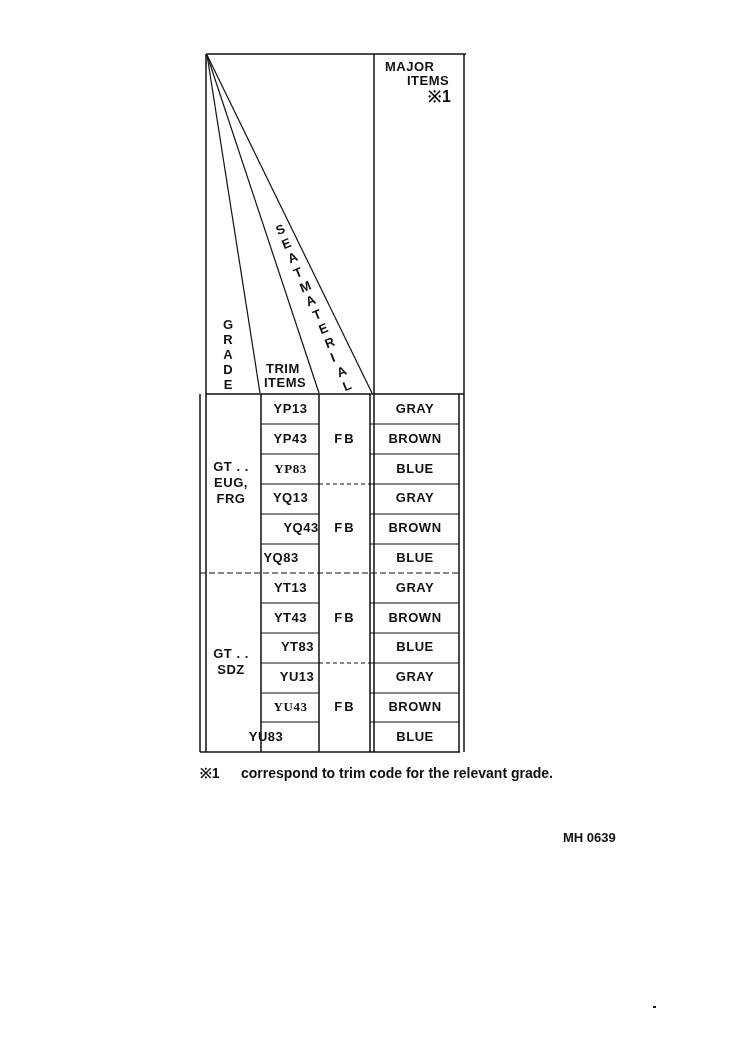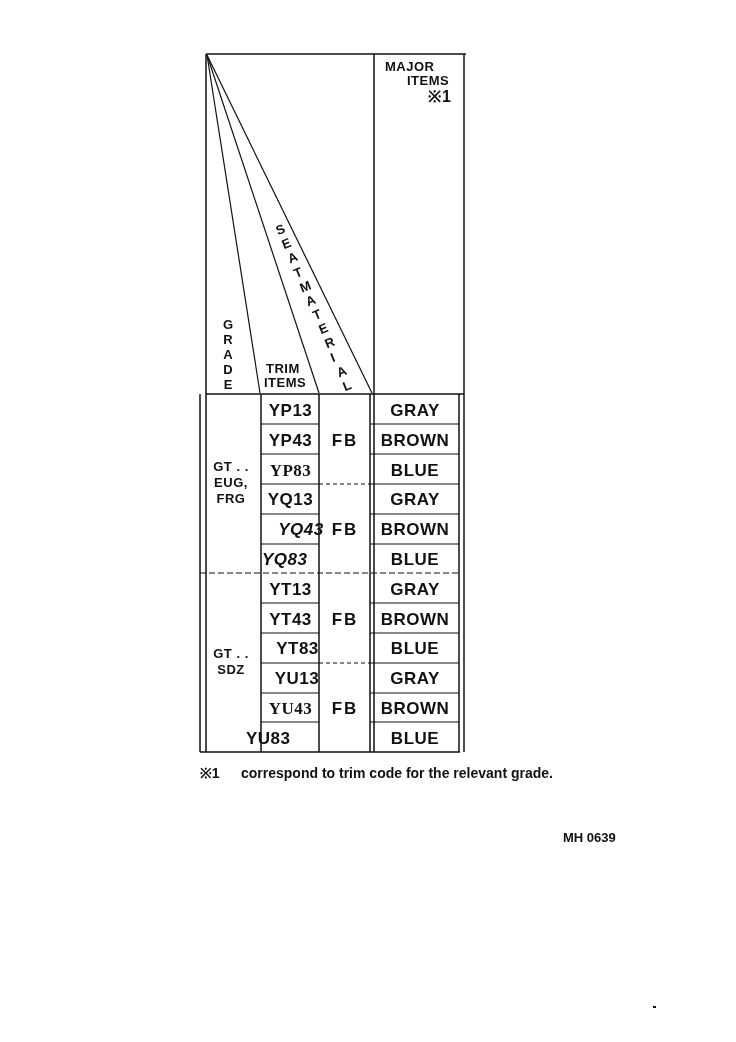--- a/index.html
+++ b/index.html
@@ -1,20 +1,20 @@
 <!DOCTYPE html>
 <html><head>
 <meta charset="utf-8">
 <style>
   html, body { margin:0; padding:0; background:#ffffff; }
   body { width:736px; height:1042px; position:relative; overflow:hidden;
          font-family:"Liberation Sans", sans-serif; color:#111; }
   .abs { position:absolute; }
   .hdr { font-size:13px; font-weight:bold; line-height:14px; letter-spacing:0.5px; }
-  .cell { position:absolute; font-size:17px; font-weight:bold; text-align:center; letter-spacing:0.5px; }
+  .cell { position:absolute; font-size:13px; font-weight:bold; text-align:center; letter-spacing:0.5px; }
   .stacked { position:absolute; font-size:13px; font-weight:bold; line-height:15px; text-align:center; width:14px; }
   .note { position:absolute; font-size:14px; font-weight:bold; line-height:22px; }
 </style>
 </head>
 <body>
 
 <div>
 
   <svg class="abs" style="left:0;top:0" width="736" height="1042">
     <line x1="206" y1="54" x2="466" y2="54" stroke="#111" stroke-width="1.5"></line>
@@ -109,24 +109,24 @@
   <div id="body-rows">
       <div class="cell" style="left: 262px; width: 57px; top: 401px;">YP13</div>
       <div class="cell" style="left: 371px; width: 88px; top: 401px;">GRAY</div>
       <div class="cell" style="left: 262px; width: 57px; top: 430.8px;">YP43</div>
       <div class="cell" style="left: 320px; width: 50px; top: 430.8px; letter-spacing: 2px;">FB</div>
       <div class="cell" style="left: 371px; width: 88px; top: 430.8px;">BROWN</div>
       <div class="cell" style="left: 262px; width: 57px; top: 460.6px; font-family: Liberation Serif, serif;">YP83</div>
       <div class="cell" style="left: 371px; width: 88px; top: 460.6px;">BLUE</div>
       <div class="cell" style="left: 262px; width: 57px; top: 490.4px;">YQ13</div>
       <div class="cell" style="left: 371px; width: 88px; top: 490.4px;">GRAY</div>
-      <div class="cell" style="left: 262px; width: 78px; top: 520.2px; font-style: italic;">YQ43</div>
+      <div class="cell" style="left: 262px; width: 78px; top: 520.2px;">YQ43</div>
       <div class="cell" style="left: 320px; width: 50px; top: 520.2px; letter-spacing: 2px;">FB</div>
       <div class="cell" style="left: 371px; width: 88px; top: 520.2px;">BROWN</div>
-      <div class="cell" style="left: 262px; width: 38px; top: 550px; font-style: italic;">YQ83</div>
+      <div class="cell" style="left: 262px; width: 38px; top: 550px;">YQ83</div>
       <div class="cell" style="left: 371px; width: 88px; top: 550px;">BLUE</div>
       <div class="cell" style="left: 262px; width: 57px; top: 579.8px;">YT13</div>
       <div class="cell" style="left: 371px; width: 88px; top: 579.8px;">GRAY</div>
       <div class="cell" style="left: 262px; width: 57px; top: 609.6px;">YT43</div>
       <div class="cell" style="left: 320px; width: 50px; top: 609.6px; letter-spacing: 2px;">FB</div>
       <div class="cell" style="left: 371px; width: 88px; top: 609.6px;">BROWN</div>
       <div class="cell" style="left: 262px; width: 71px; top: 639.4px;">YT83</div>
       <div class="cell" style="left: 371px; width: 88px; top: 639.4px;">BLUE</div>
       <div class="cell" style="left: 262px; width: 70px; top: 669.2px;">YU13</div>
       <div class="cell" style="left: 371px; width: 88px; top: 669.2px;">GRAY</div>

